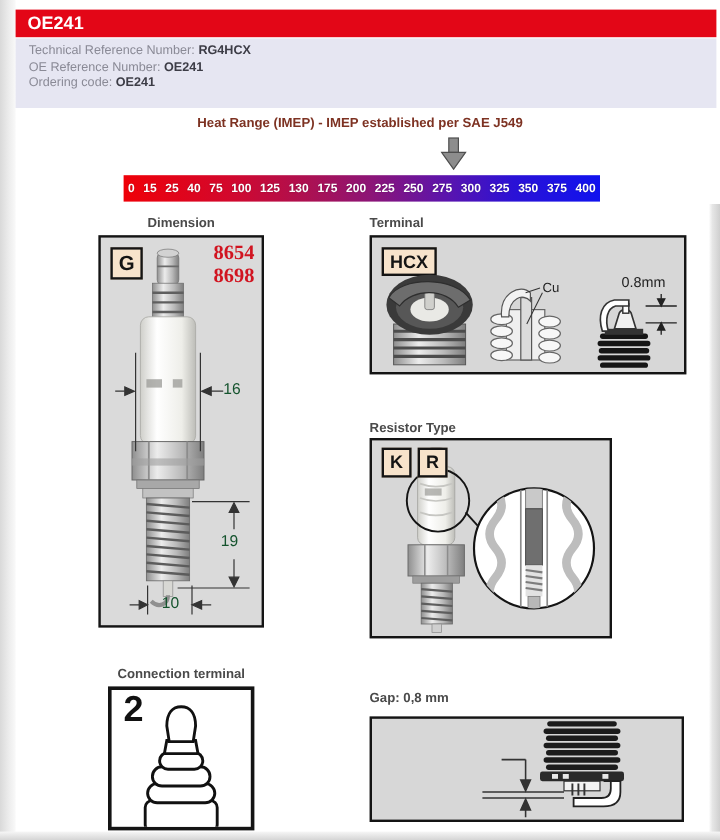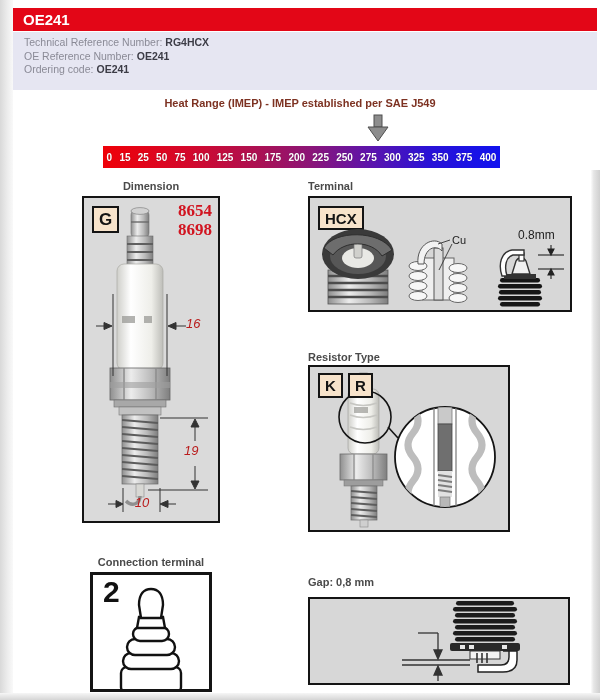--- a/index.html
+++ b/index.html
@@ -40,21 +40,21 @@
   .box{position:absolute;border:2px solid #141414;box-sizing:border-box;background:#d7d7d7;}
   .box.white{background:#ffffff;}
   .codebox{position:absolute;background:#f7e3cb;border:2px solid #141414;color:#141414;
     font-weight:bold;display:flex;align-items:center;justify-content:center;box-sizing:border-box;}
 
   
   .dim-box{left:82px;top:196px;width:138px;height:327px;background:#dadada;}
   .dim-code{left:8px;top:8px;width:27px;height:27px;font-size:17px;}
   .dim-nums{position:absolute;right:6px;top:3px;text-align:right;color:#d11420;
     font-weight:bold;font-size:17px;line-height:19px;font-family:Liberation Serif, serif;}
-  .dim-measure{position:absolute;font-size:13px;color:#b91c1c;font-style:italic;}
+  .dim-measure{position:absolute;font-size:13px;color:#14532d;}
 
   
   .term-box{left:308px;top:196px;width:264px;height:116px;}
   .term-code{left:8px;top:8px;height:24px;padding:0 5px;font-size:15px;}
   .cu-label{position:absolute;left:142px;top:36px;font-size:11px;color:#222;}
   .gapmm-label{position:absolute;left:208px;top:30px;font-size:12px;font-weight:normal;color:#222;}
 
   
   .res-box{left:308px;top:365px;width:202px;height:167px;}
   .res-code-k{left:8px;top:6px;width:25px;height:25px;font-size:15px;}
@@ -91,25 +91,25 @@
   <div class="heat-arrow" title="275">
     <svg width="22" height="28" viewBox="0 0 22 28">
       <rect x="7" y="1" width="8" height="12" fill="#8d8d8d" stroke="#4f4f4f" stroke-width="1"></rect>
       <polygon points="1,13 21,13 11,27" fill="#8d8d8d" stroke="#4f4f4f" stroke-width="1"></polygon>
     </svg>
   </div>
   <div class="heat-bar">
     <span class="tick">0</span>
     <span class="tick">15</span>
     <span class="tick">25</span>
-    <span class="tick">50</span>
+    <span class="tick">40</span>
     <span class="tick">75</span>
     <span class="tick">100</span>
     <span class="tick">125</span>
-    <span class="tick">150</span>
+    <span class="tick">130</span>
     <span class="tick">175</span>
     <span class="tick">200</span>
     <span class="tick">225</span>
     <span class="tick">250</span>
     <span class="tick">275</span>
     <span class="tick">300</span>
     <span class="tick">325</span>
     <span class="tick">350</span>
     <span class="tick">375</span>
     <span class="tick">400</span>

